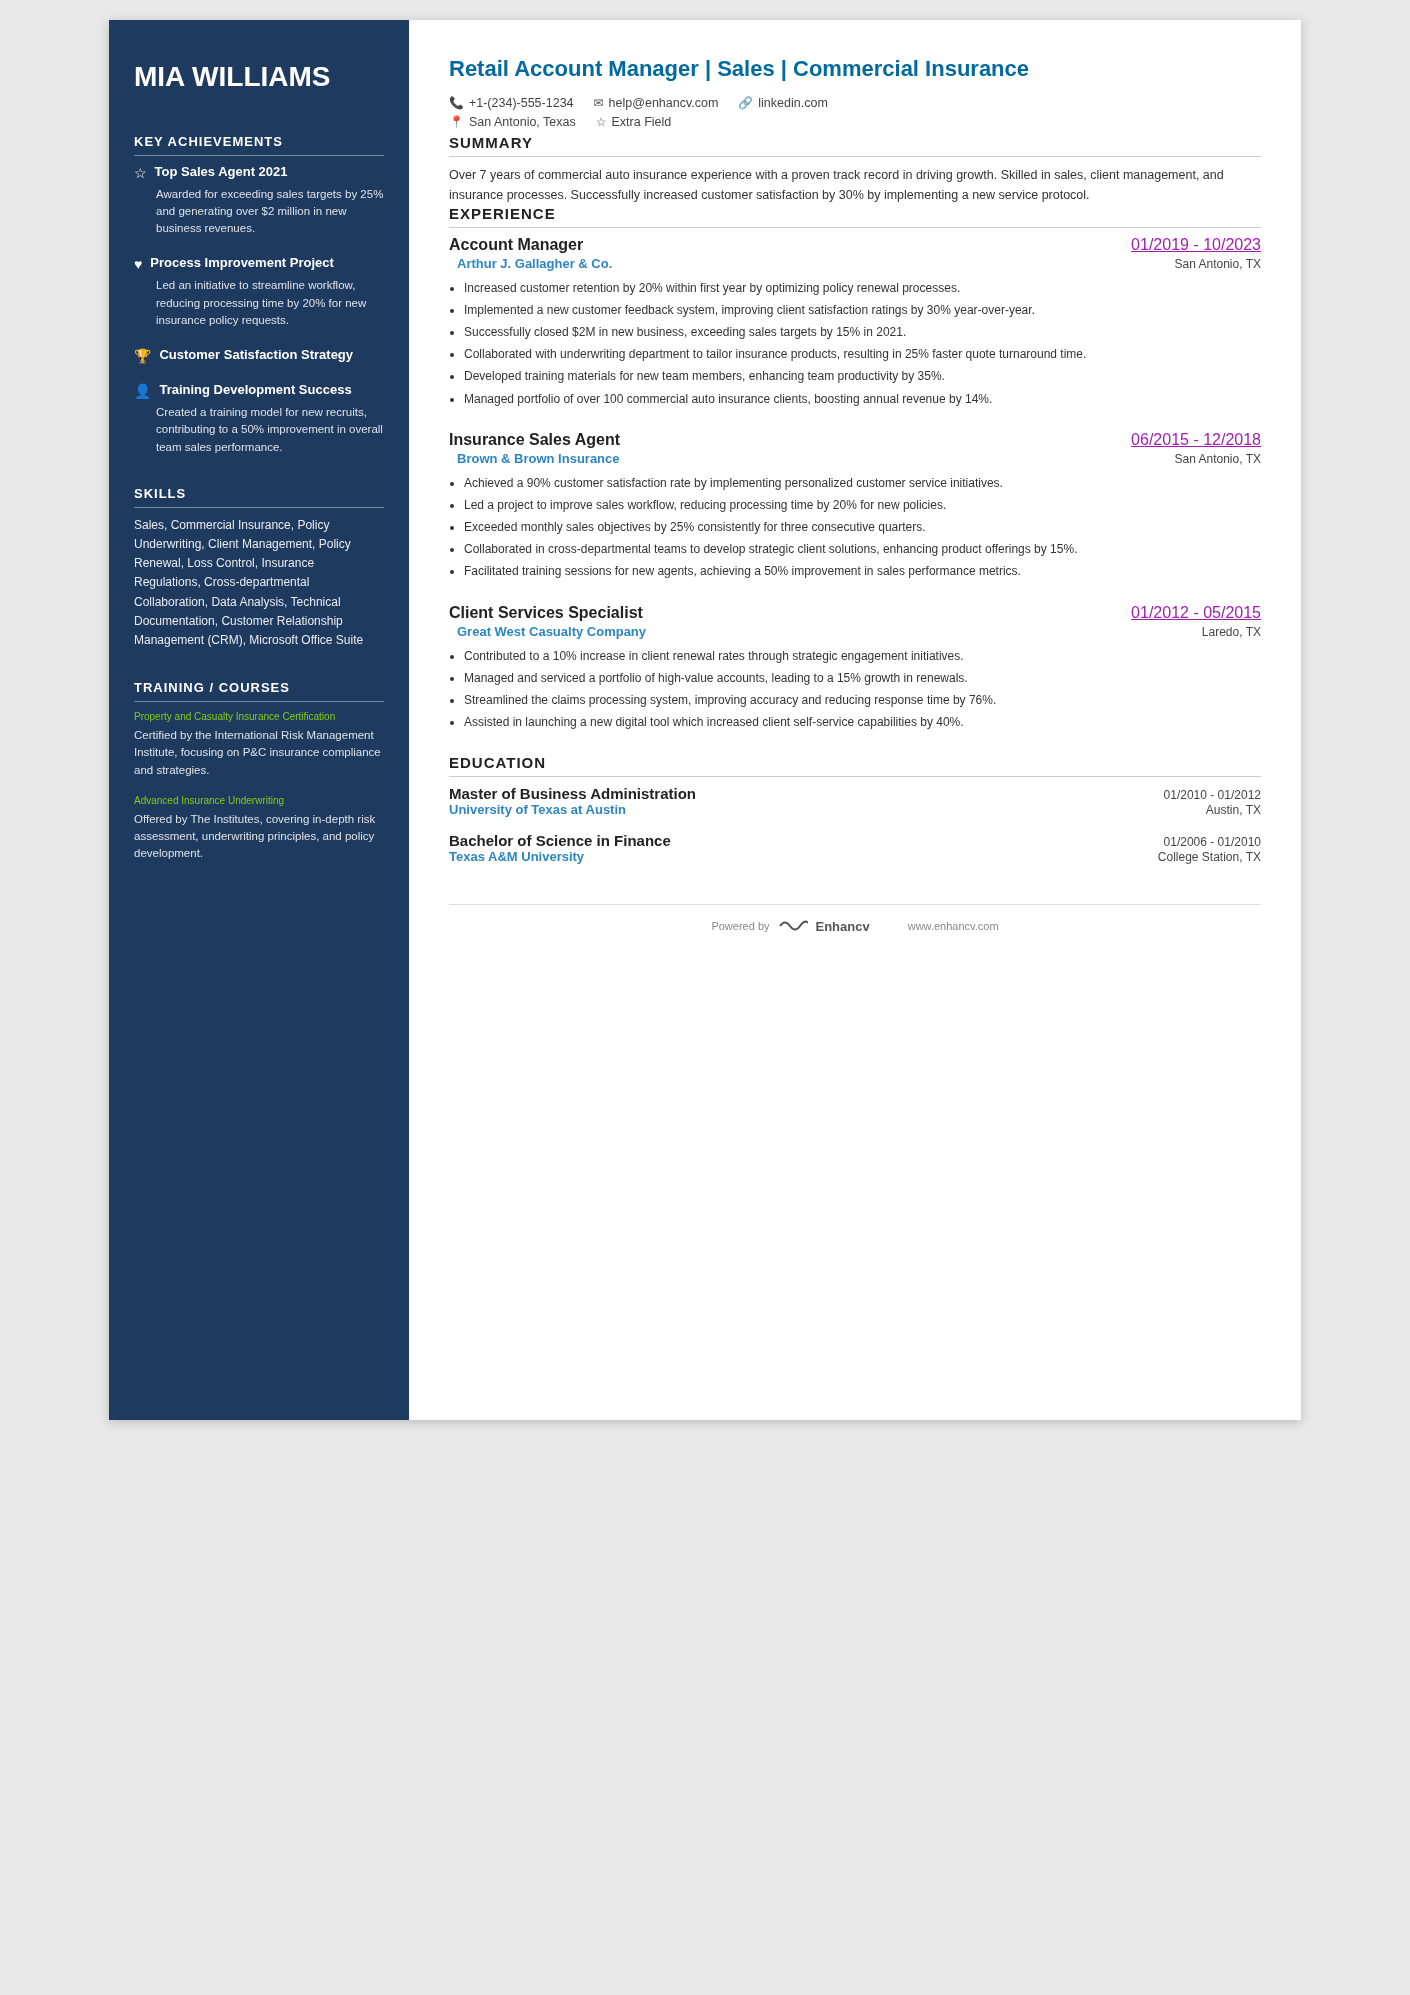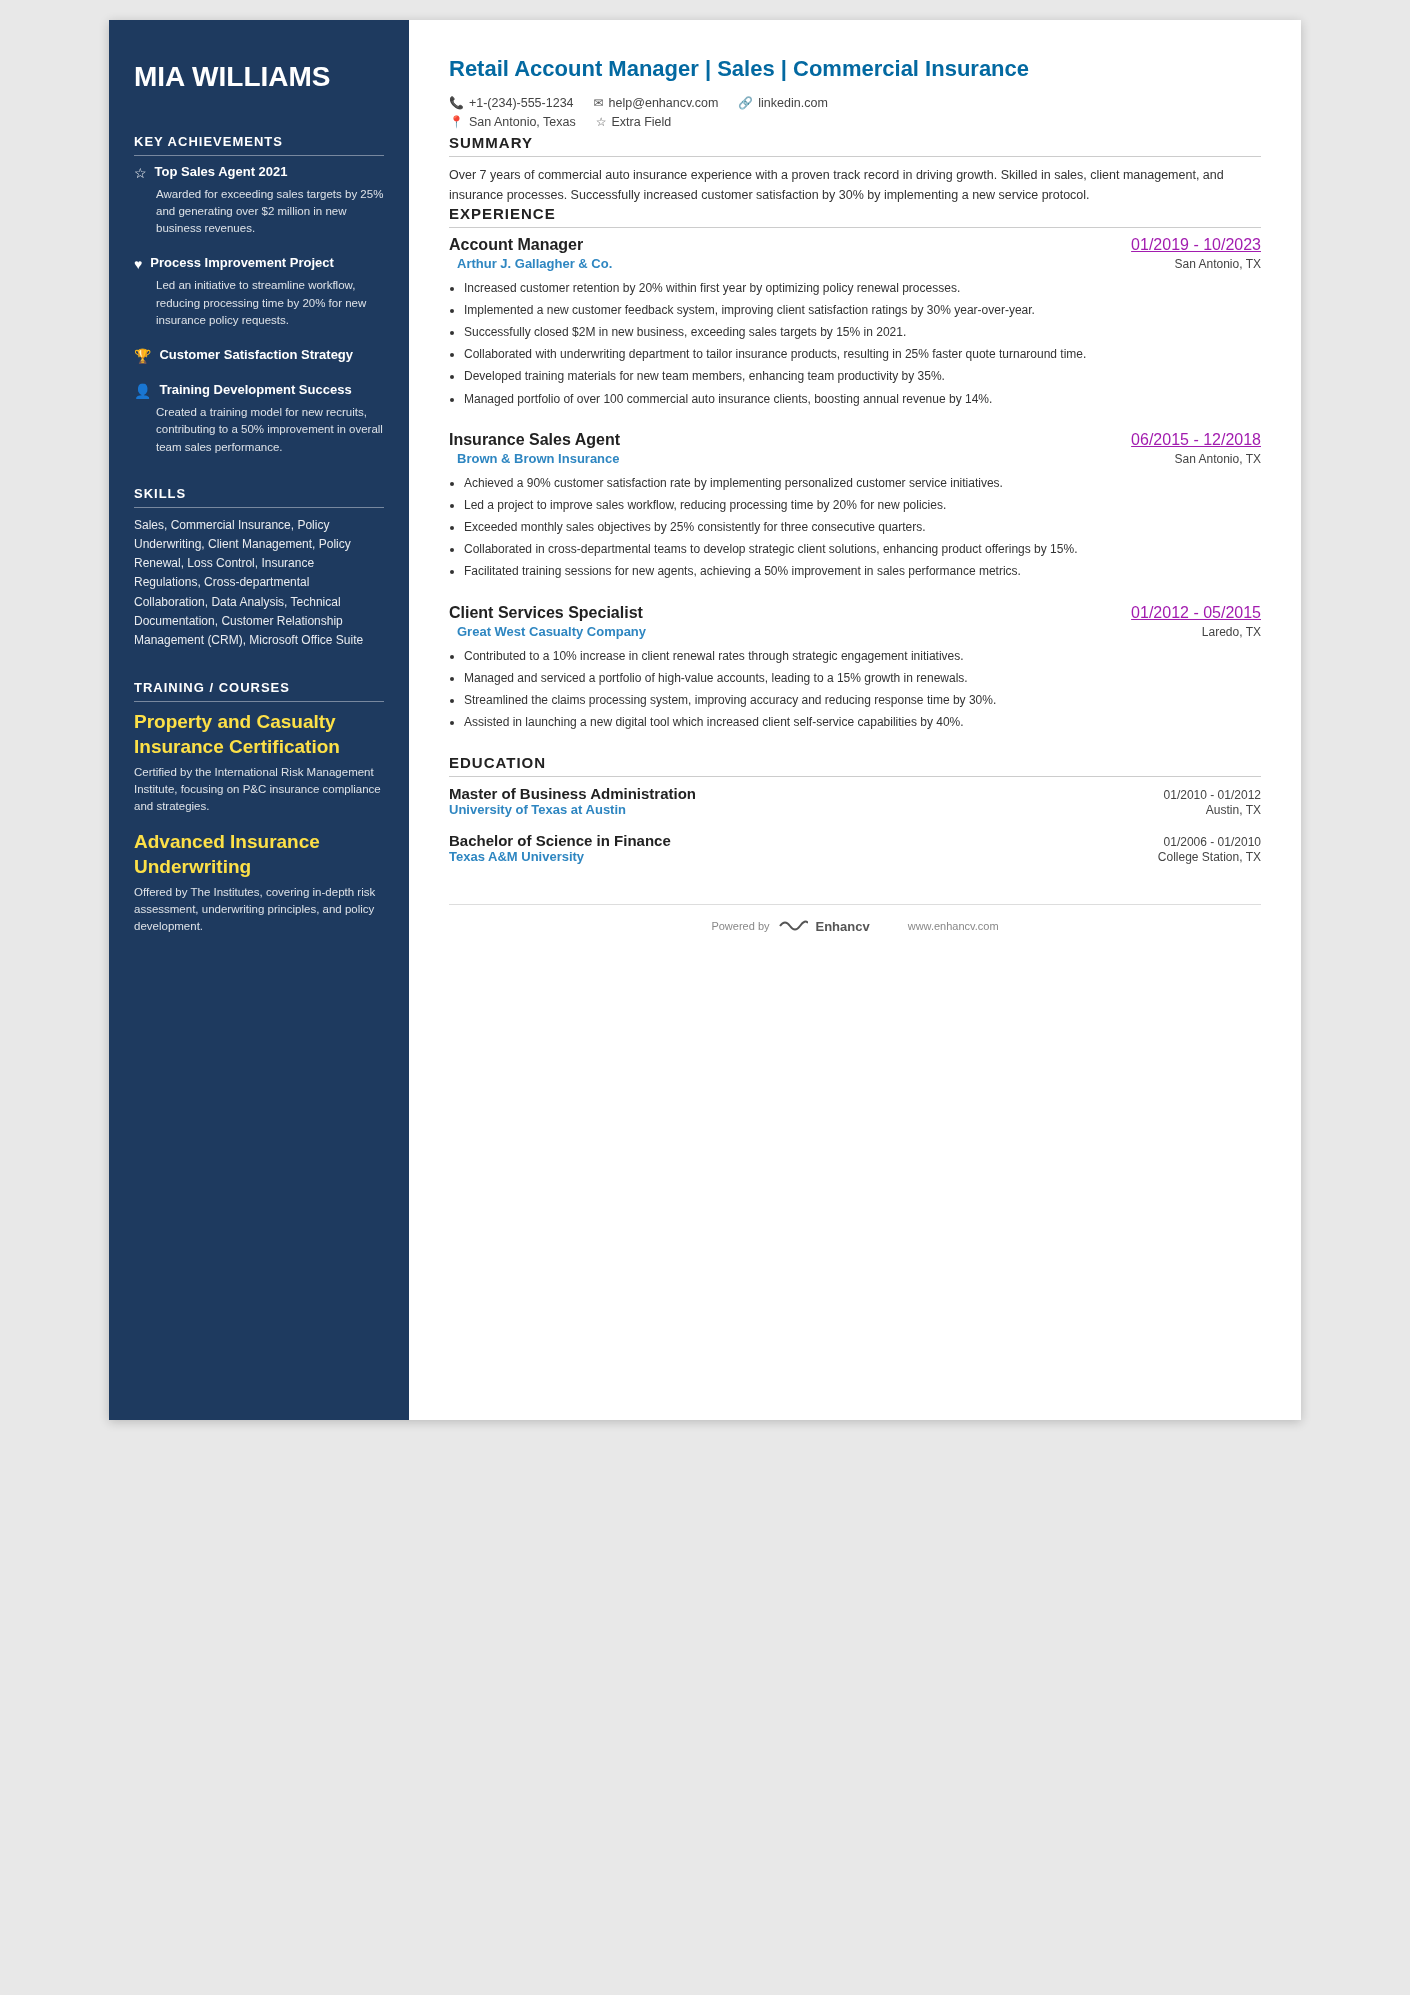--- a/index.html
+++ b/index.html
@@ -72,23 +72,23 @@
     }
     .skills-text {
       font-size: 12px;
       color: rgba(255,255,255,0.9);
       line-height: 1.6;
     }
     .course-item {
       margin-bottom: 15px;
     }
     .course-title {
-      font-size: 19px;
-      font-weight: bold;
-      color: #fde047;
+      font-size: 10px;
+      font-weight: normal;
+      color: #84cc16;
       line-height: 1.3;
       margin-bottom: 4px;
     }
     .course-desc {
       font-size: 11.5px;
       color: rgba(255,255,255,0.85);
       line-height: 1.5;
     }
 
     
@@ -375,21 +375,21 @@
         <span class="exp-job-title">Client Services Specialist</span>
         <span class="exp-dates">01/2012 - 05/2015</span>
       </div>
       <div class="exp-company-row">
         <span class="exp-company">Great West Casualty Company</span>
         <span class="exp-location">Laredo, TX</span>
       </div>
       <ul class="exp-bullets">
         <li>Contributed to a 10% increase in client renewal rates through strategic engagement initiatives.</li>
         <li>Managed and serviced a portfolio of high-value accounts, leading to a 15% growth in renewals.</li>
-        <li>Streamlined the claims processing system, improving accuracy and reducing response time by 30%.</li>
+        <li>Streamlined the claims processing system, improving accuracy and reducing response time by 76%.</li>
         <li>Assisted in launching a new digital tool which increased client self-service capabilities by 40%.</li>
       </ul>
     </div>
 
     <div class="main-section-title">EDUCATION</div>
 
     <div class="edu-entry">
       <div class="edu-header-row">
         <span class="edu-degree">Master of Business Administration</span>
         <span class="edu-dates">01/2010 - 01/2012</span>

